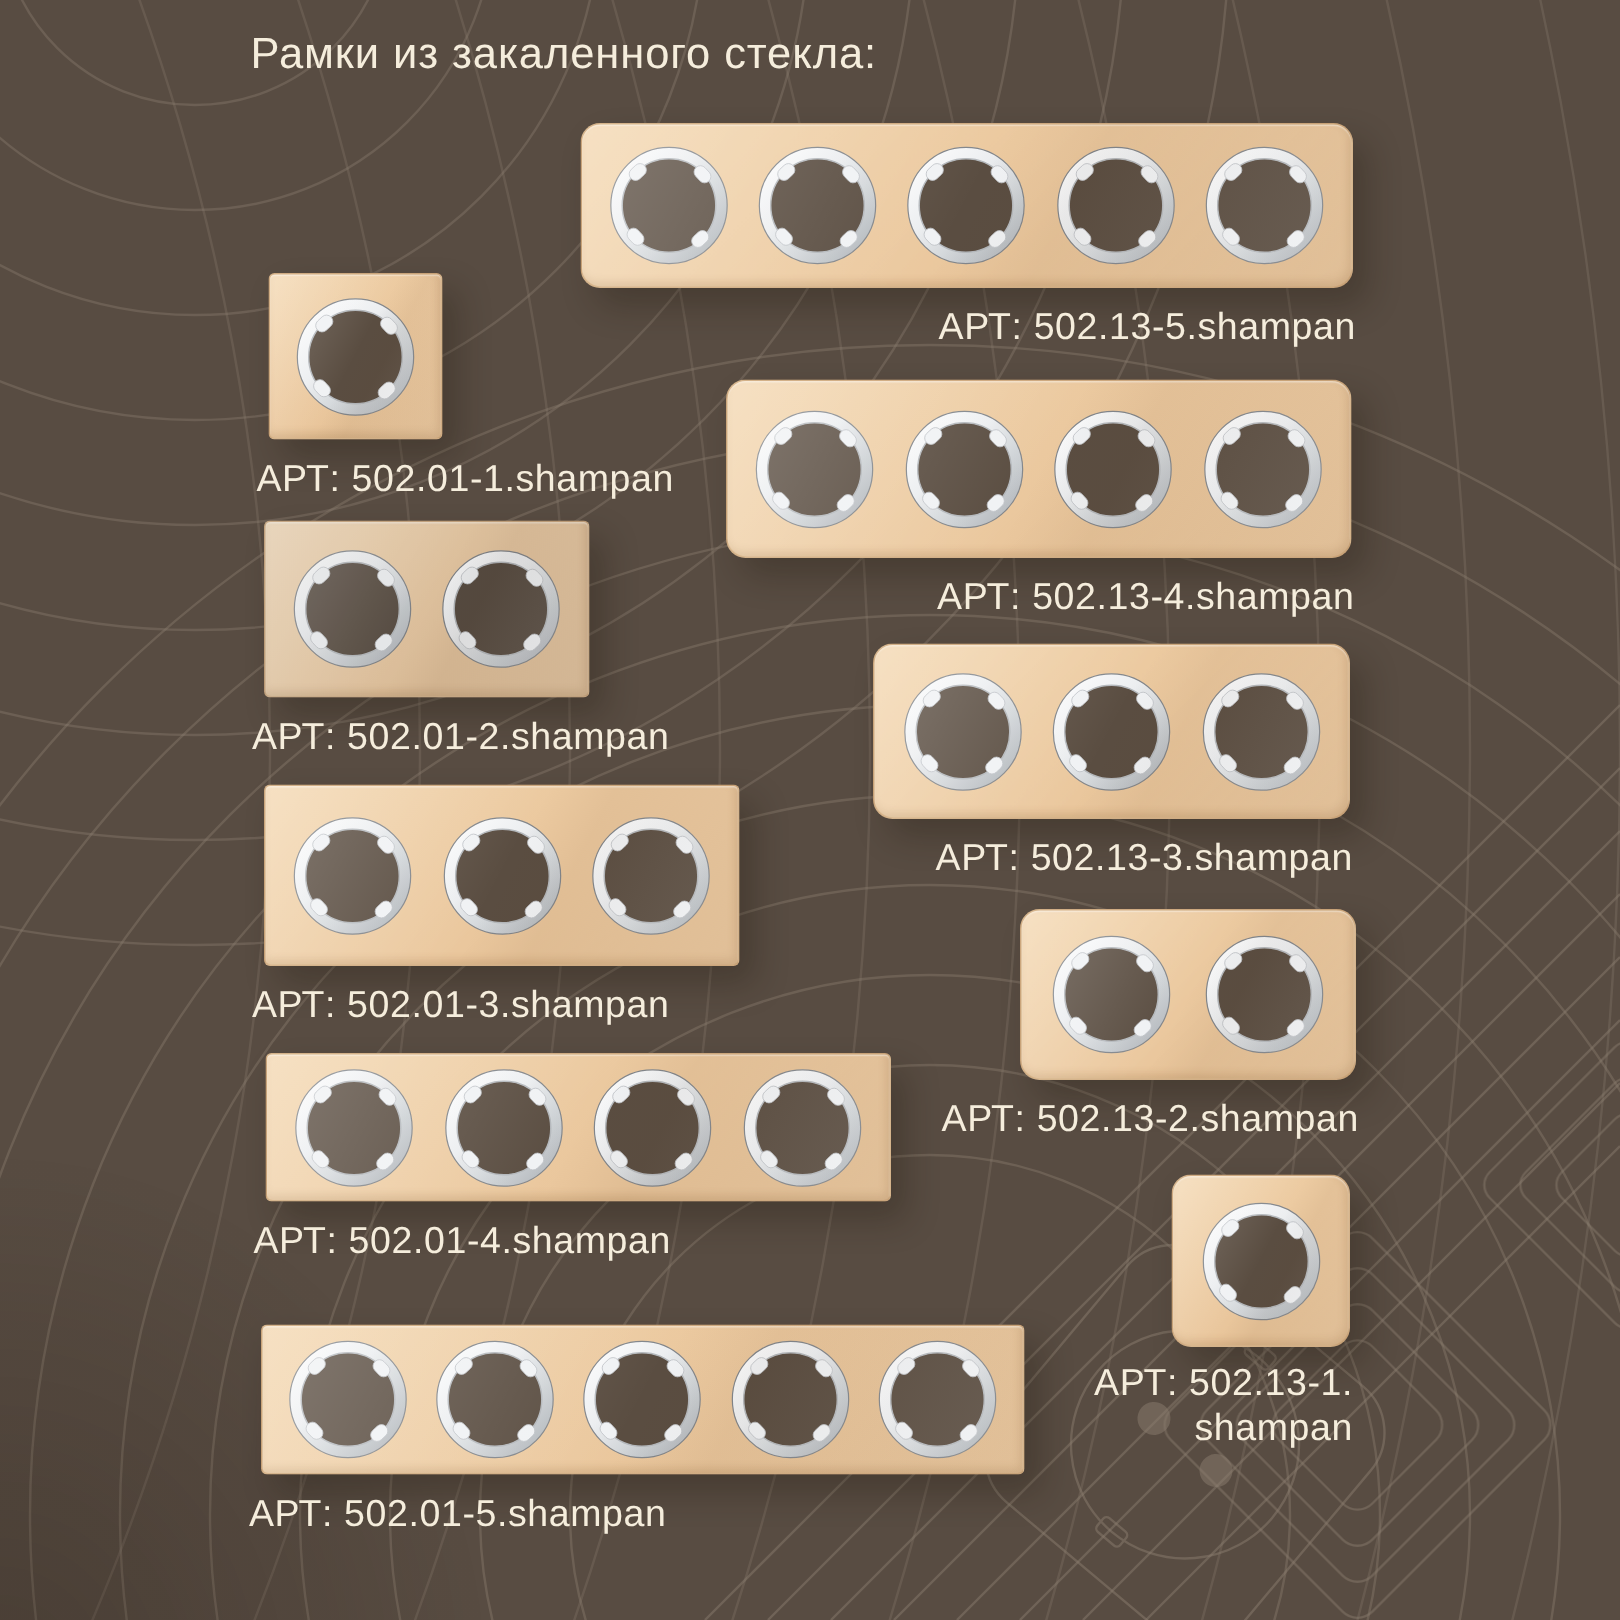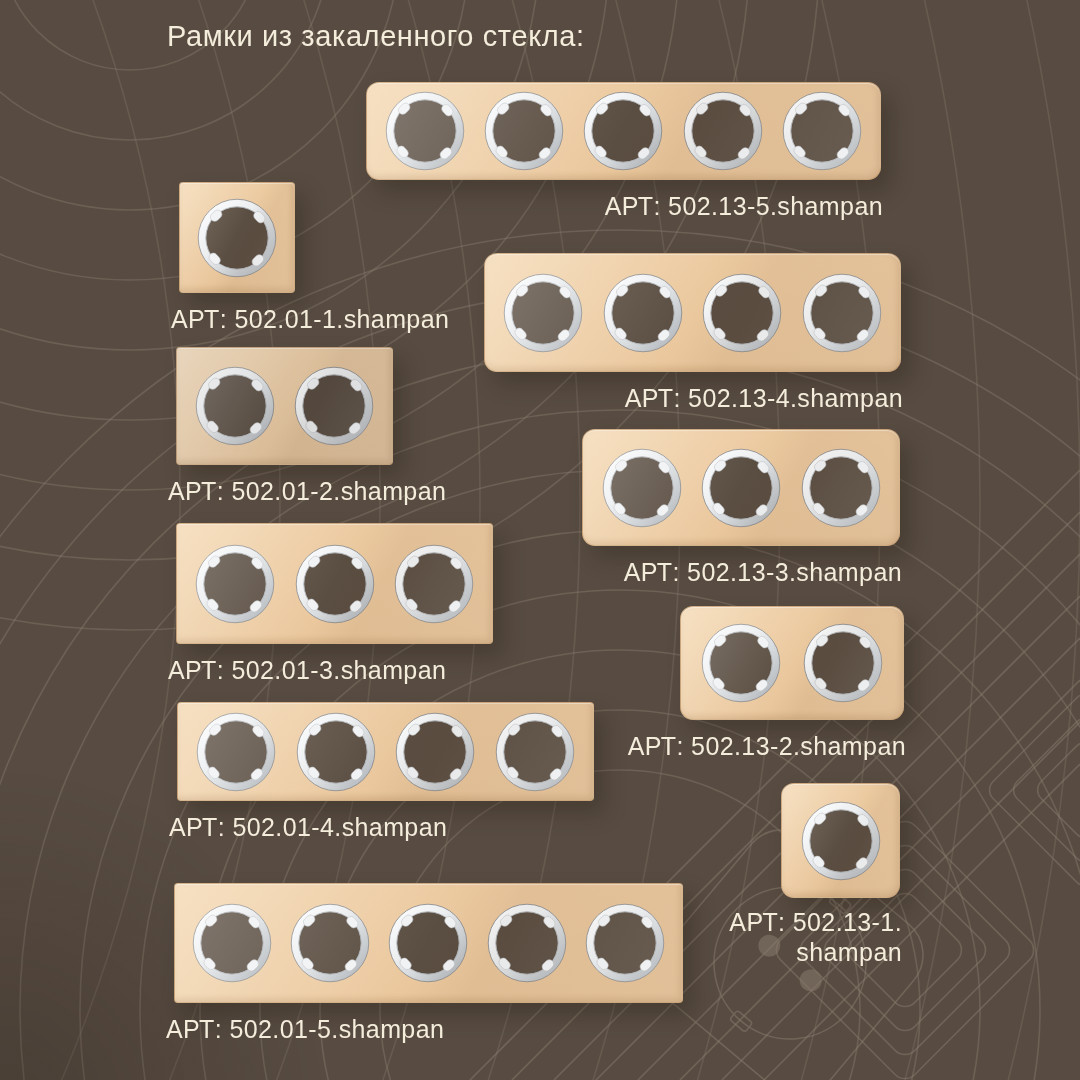--- a/index.html
+++ b/index.html
@@ -52,22 +52,22 @@
   }
   .pl-left{left:-8px;}
   .pl-right{right:-2px;text-align:right;}
   .pl-right.two-line{top:calc(100% + 10px);line-height:1.18;}
   
   .p0{left:179px;top:182px;width:116px;height:111px;}
   .p1{left:176px;top:347px;width:217px;height:118px;}
   .p1 .glass{filter:saturate(.90) brightness(.95);}
   .p2{left:176px;top:523px;width:317px;height:121px;}
   .p3{left:177px;top:702px;width:417px;height:99px;}
-  .p4{left:174px;top:883px;width:509px;height:120px;}
-  .p5{left:366px;top:82px;width:515px;height:98px;}
+  .p4{left:174px;top:883px;width:509px;height:100px;}
+  .p5{left:387px;top:82px;width:515px;height:110px;}
   .p6{left:484px;top:253px;width:417px;height:119px;}
   .p7{left:582px;top:429px;width:318px;height:117px;}
   .p8{left:680px;top:606px;width:224px;height:114px;}
   .p9{left:781px;top:783px;width:119px;height:115px;}
 </style>
 </head>
 <body>
 
 <svg id="bg" width="1080" height="1080" viewBox="0 0 1080 1080">
     <g fill="none" stroke="var(--line)" stroke-width="1.6" stroke-linejoin="round" opacity="0.4">

